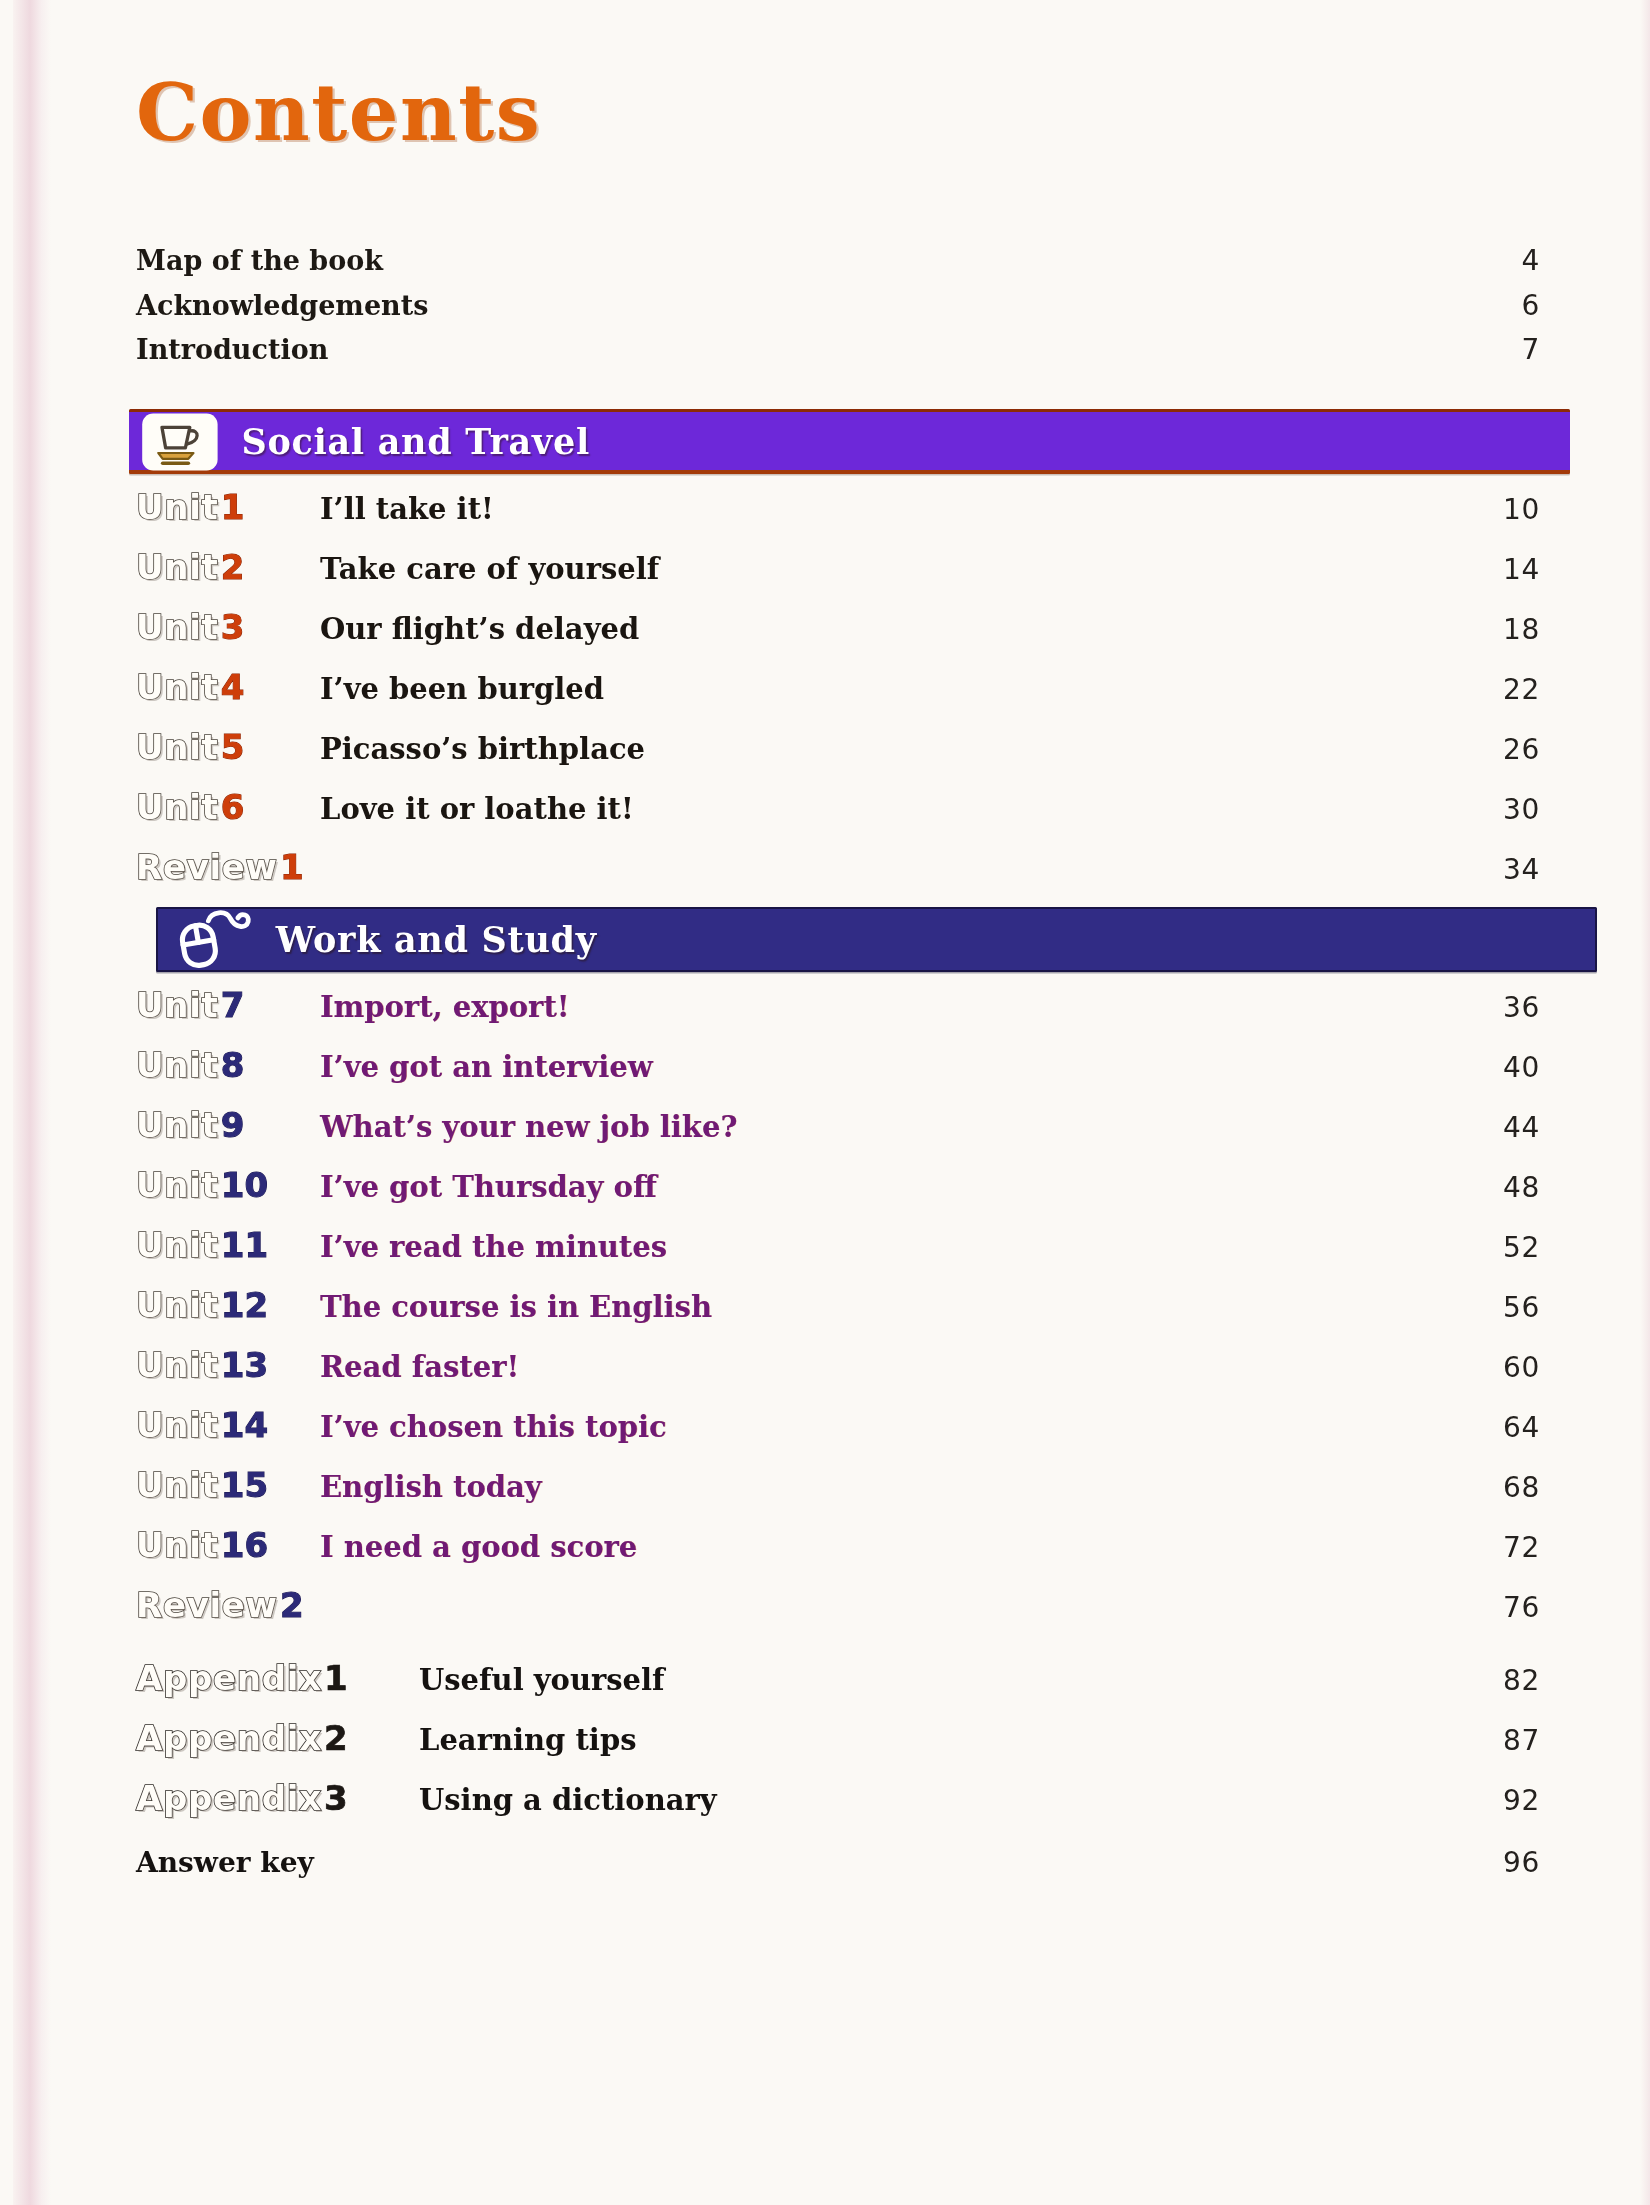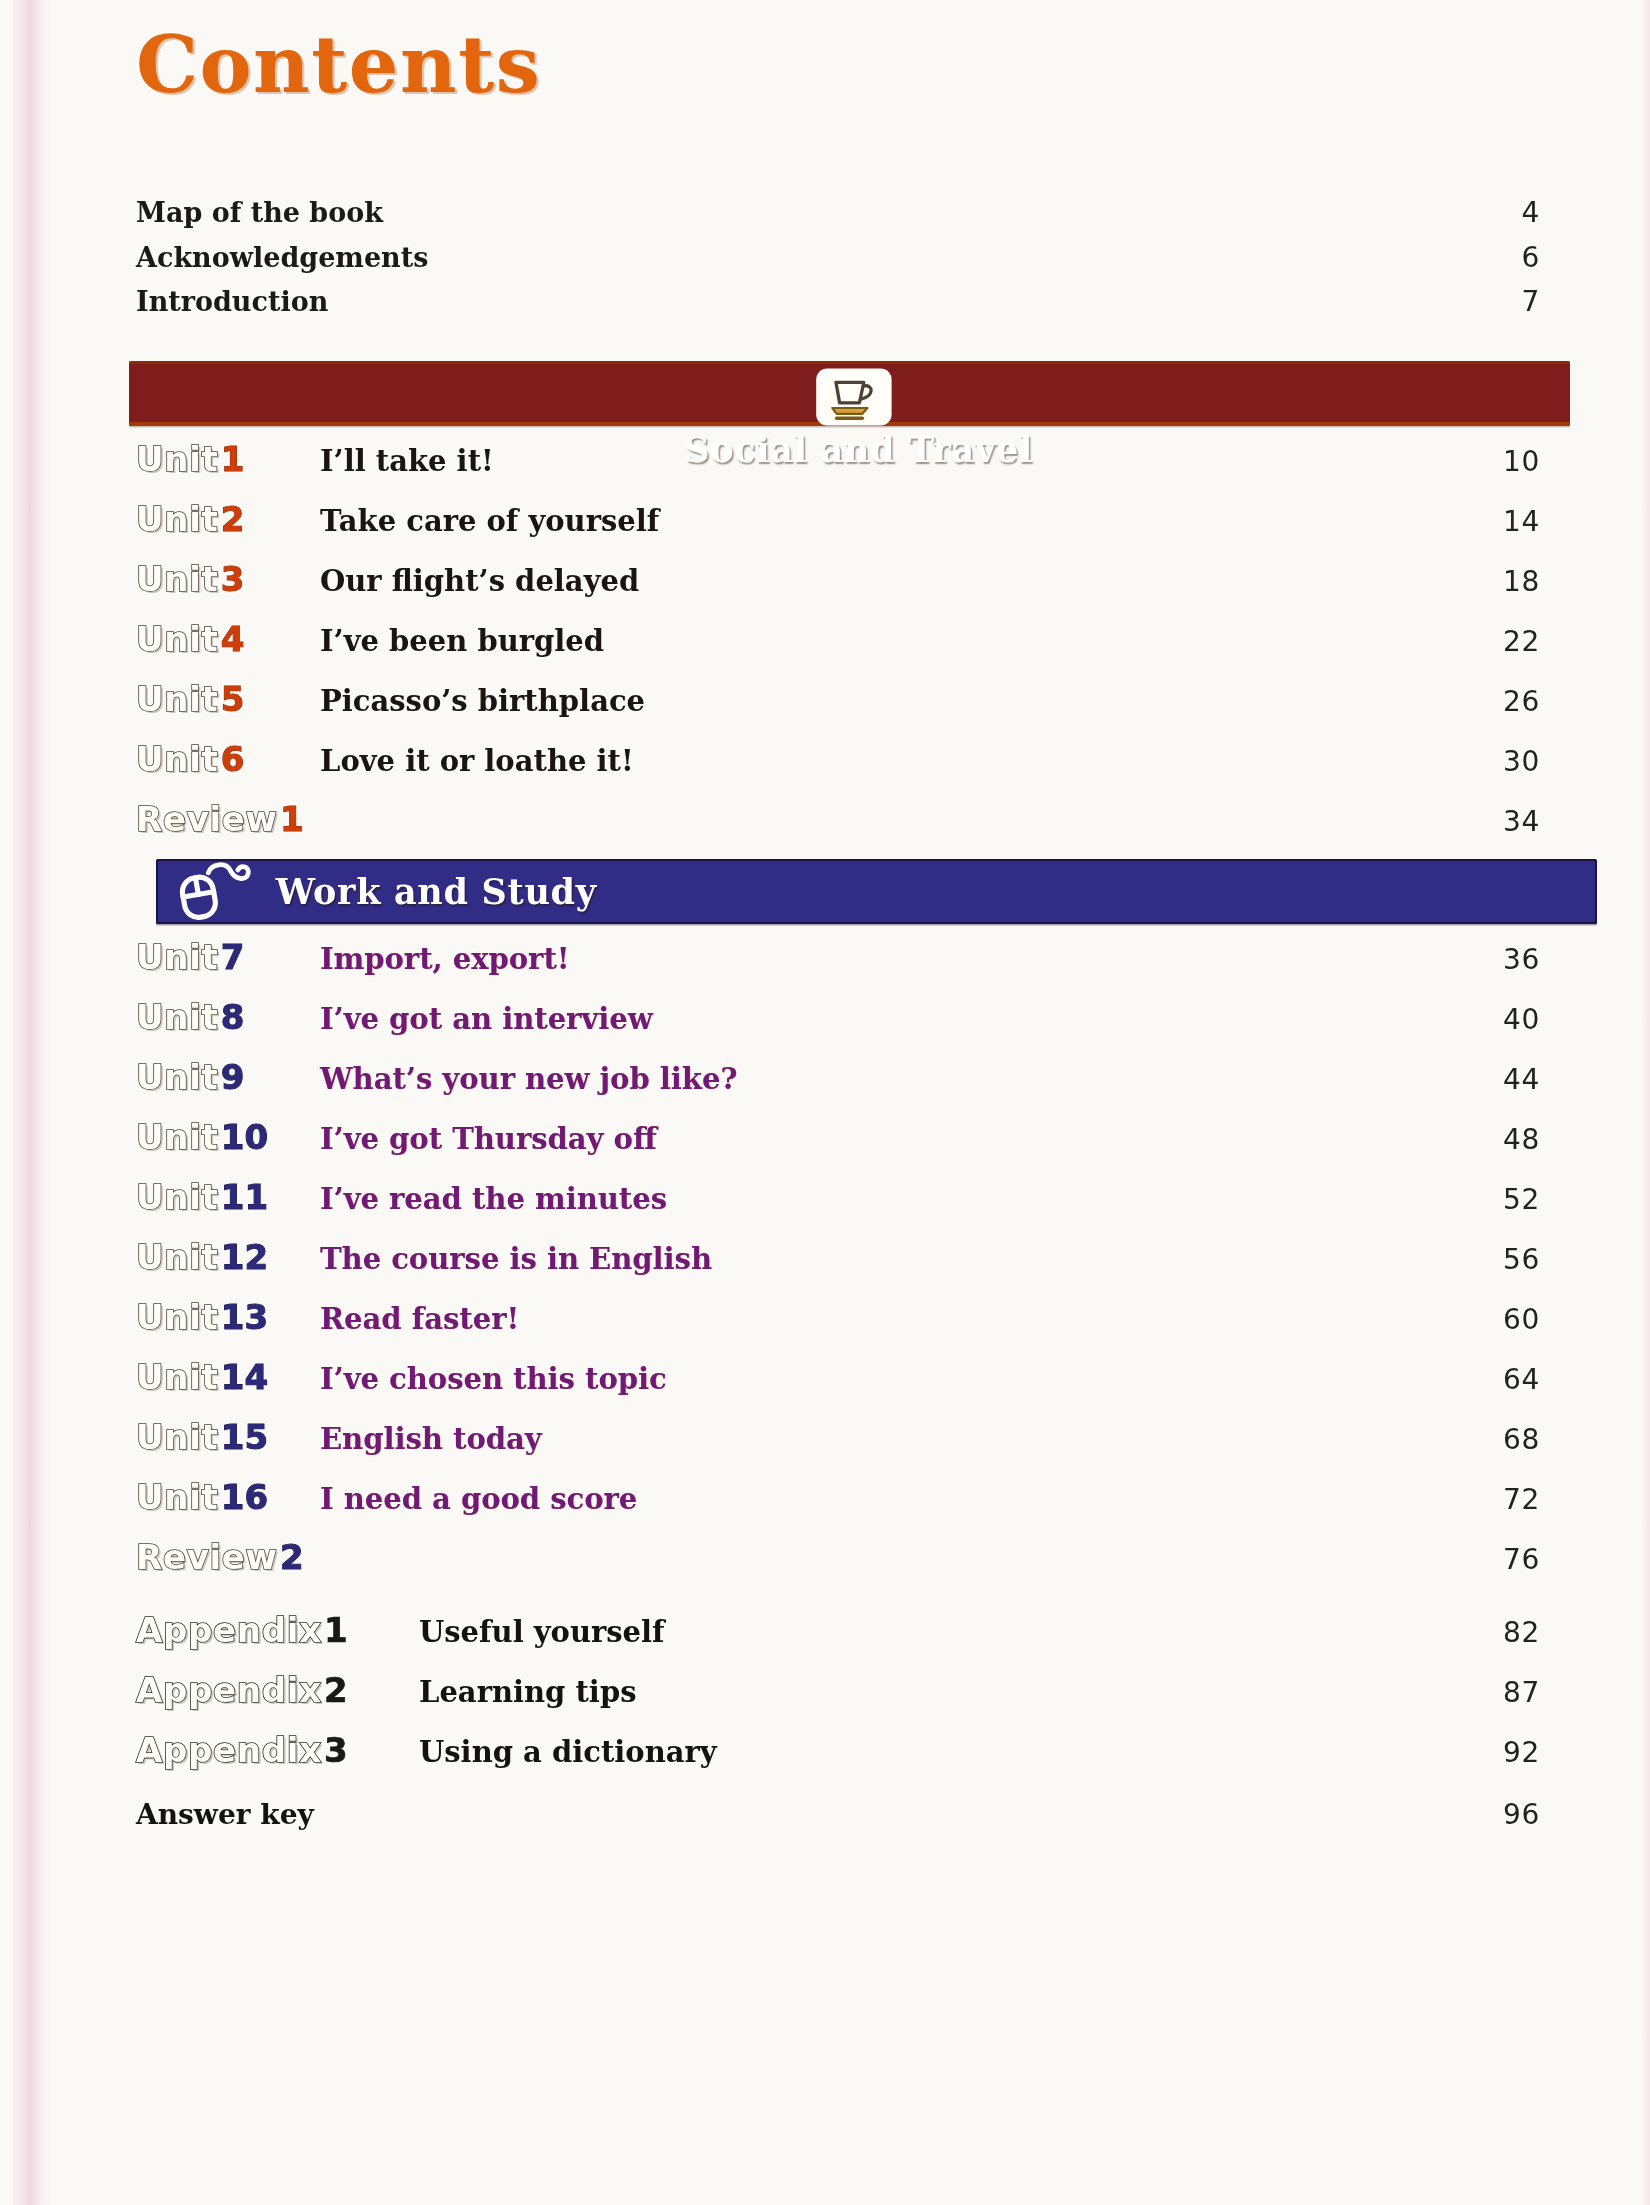--- a/index.html
+++ b/index.html
@@ -20,21 +20,21 @@
       rgba(228,186,200,0.10), rgba(224,178,196,0.45) 45%, rgba(236,210,222,0.25) 75%, rgba(255,255,255,0));
   }
   .edge-right {
     position:absolute; right:0; top:0; bottom:0; width:10.3px;
     background:linear-gradient(to left, rgba(230,196,208,0.35), rgba(255,255,255,0));
   }
 
   .content { position:absolute; left:136px; right:110px; top:0; }
 
   .page-title {
-    margin:0; padding-top:26px;
+    margin:0; padding-top:74px;
     font-size:78px; line-height:1.0; font-weight:bold;
     color:#e2660d; letter-spacing:1.5px;
     text-shadow:2.2px 2.2px 0 rgba(150,60,5,0.28);
   }
 
   .front { margin-top:92px; }
   .fm-row {
     display:flex; align-items:baseline;
     height:32px; margin-bottom:12.5px;
     font-size:27px; font-weight:bold; color:#1d1914;
@@ -48,25 +48,24 @@
   }
 
   .banner {
     margin-left:-7.4px; width:calc(100% + 37px);
     height:65px; box-sizing:border-box;
     display:flex; align-items:center;
     border-radius:1.5px;
   }
   .banner.orange {
     margin-top:44px;
-    background:#7f1d1d;
+    background:#6d28d9;
     border-top:3.7px solid #8c2b05;
     border-bottom:4.4px solid #a33a08;
     box-shadow:0 1.5px 0 rgba(60,20,0,0.25);
-    flex-direction:column;
   }
   .banner.navy {
     margin-top:14.7px;
     background:#312c85;
     border:2.9px solid #191545;
     box-shadow:0 1.5px 0 rgba(10,5,40,0.35);
     margin-left:20px;
   }
   .banner .icon { flex:none; margin-left:11.8px; position:relative; top:2.2px; }
   .banner-title {

